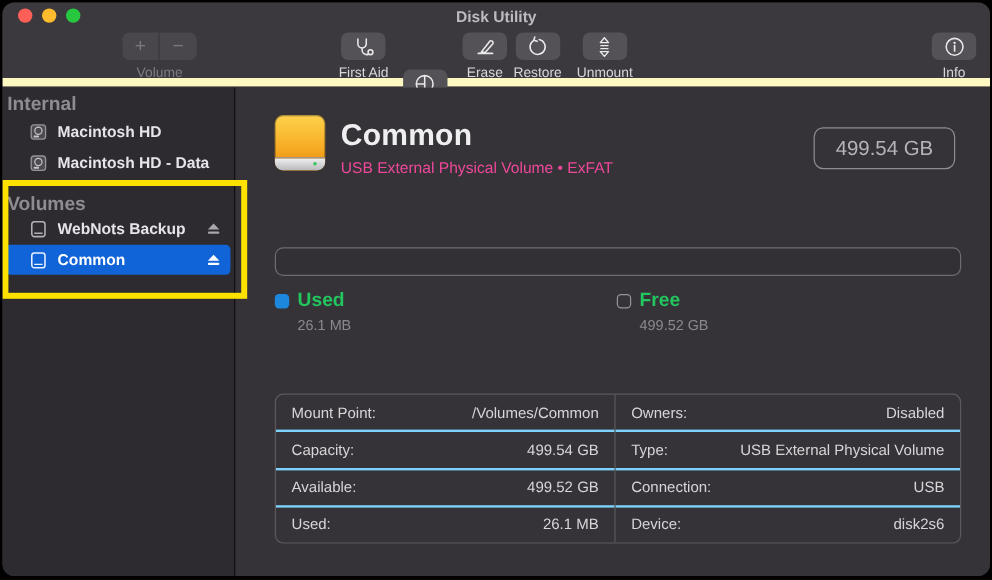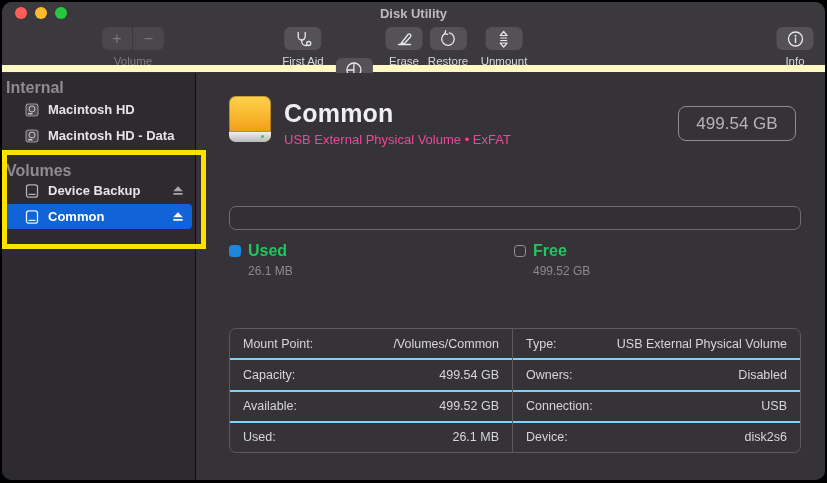--- a/index.html
+++ b/index.html
@@ -214,21 +214,21 @@
 
     <div class="sec-hdr" style="top:89px;">Volumes</div>
 
     <div class="srow" style="top:105px;">
       <span class="dico">
         <svg width="16" height="16" viewBox="0 0 16 16">
           <rect x="2.5" y="1.8" width="11" height="12.4" rx="2.2" fill="none" stroke="#b2b0b5" stroke-width="1.3"></rect>
           <line x1="4.5" y1="11.3" x2="11.5" y2="11.3" stroke="#b2b0b5" stroke-width="1.2"></line>
         </svg>
       </span>
-      <span class="sname">Device Backup</span>
+      <span class="sname">WebNots Backup</span>
       <button class="eject">
         <svg width="14" height="12" viewBox="0 0 14 12">
           <path d="M2.2 6.2 L7 1.2 L11.8 6.2 Z" fill="#a8a6ab"></path>
           <rect x="2.2" y="8" width="9.6" height="1.8" rx="0.9" fill="#a8a6ab"></rect>
         </svg>
       </button>
     </div>
 
     <div class="srow selected" style="top:131px;">
       <span class="dico">
@@ -284,28 +284,28 @@
           <span class="dlabel">Available:</span>
           <span class="dvalue">499.52 GB</span>
         </div>
         <div class="drow">
           <span class="dlabel">Used:</span>
           <span class="dvalue">26.1 MB</span>
         </div>
       </div>
       <div class="dcol right">
         <div class="drow">
+          <span class="dlabel">Owners:</span>
+          <span class="dvalue">Disabled</span>
+        </div>
+        <div class="drow">
           <span class="dlabel">Type:</span>
           <span class="dvalue">USB External Physical Volume</span>
         </div>
         <div class="drow">
-          <span class="dlabel">Owners:</span>
-          <span class="dvalue">Disabled</span>
-        </div>
-        <div class="drow">
           <span class="dlabel">Connection:</span>
           <span class="dvalue">USB</span>
         </div>
         <div class="drow">
           <span class="dlabel">Device:</span>
           <span class="dvalue">disk2s6</span>
         </div>
       </div>
     </div>
   </div>

